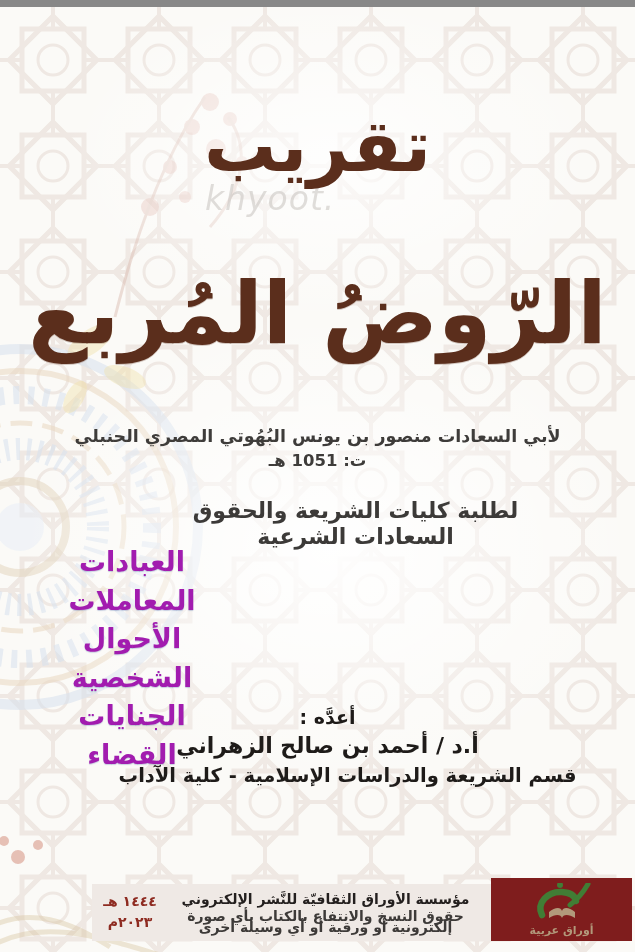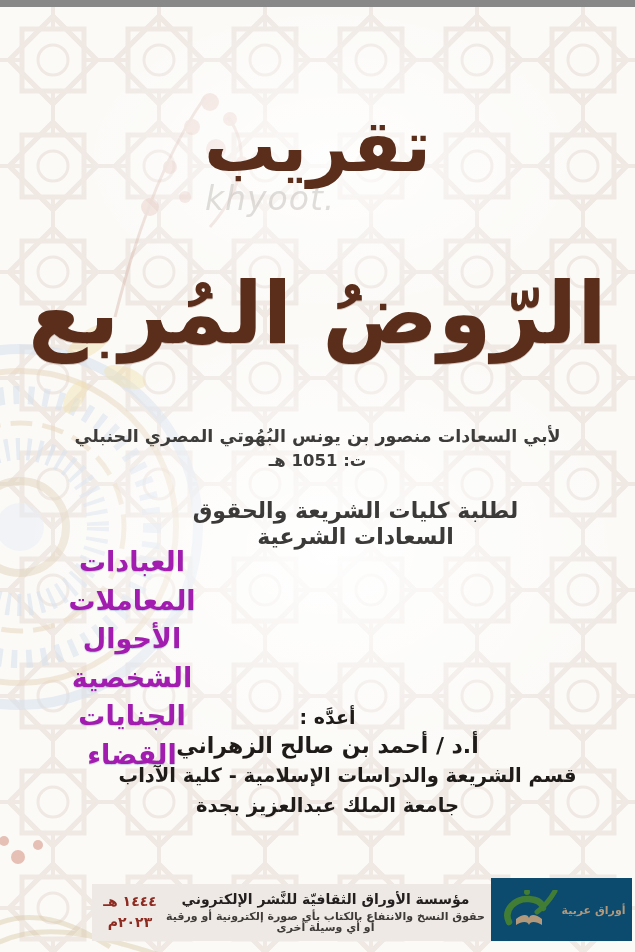--- a/index.html
+++ b/index.html
@@ -51,24 +51,24 @@
   .prepared .uv{font-size:19.5px;font-weight:bold;line-height:30px;}
   .footer-bar{
     left:92px;top:877px;width:399px;height:57px;background:#efe9e5;
   }
   .dates{
     position:absolute;left:8px;top:7px;width:60px;text-align:center;
     color:#8e2b21;font-weight:bold;font-size:14px;line-height:21px;
   }
   .pubwrap{position:absolute;left:72px;right:4px;top:5px;text-align:center;}
   .pub-title{font-size:14px;font-weight:bold;color:#231f1e;line-height:20px;}
-  .rights{font-size:11px;font-weight:600;color:#3d3a38;line-height:11px;margin-top:2px;}
+  .rights{font-size:14px;font-weight:600;color:#3d3a38;line-height:11px;margin-top:2px;}
   .logo-box{
-    left:491px;top:871px;width:141px;height:63px;background:#0c4a6e;
-    display:flex;flex-direction:row;align-items:center;justify-content:center;
+    left:491px;top:871px;width:141px;height:63px;background:#7f1d1d;
+    display:flex;flex-direction:column;align-items:center;justify-content:center;
   }
   .logo-text{font-size:11px;font-weight:bold;color:#b2997b;margin-top:1px;}
 </style>
 </head>
 <body>
 
 <div class="stage">
 
   <svg class="abs bg-layer" width="635" height="952" xmlns="http://www.w3.org/2000/svg">
     <defs>
@@ -153,21 +153,20 @@
     <div class="topic">المعاملات</div>
     <div class="topic">الأحوال الشخصية</div>
     <div class="topic">الجنايات</div>
     <div class="topic">القضاء</div>
   </div>
 
   <div class="abs prepared" dir="rtl">
     <div class="lbl">أعدَّه :</div>
     <div class="nm">أ.د / أحمد بن صالح الزهراني</div>
     <div class="dp">قسم الشريعة والدراسات الإسلامية - كلية الآداب</div>
-    <div class="uv">جامعة الملك عبدالعزيز بجدة</div>
   </div>
 
   <div class="abs footer-bar">
     <div class="dates" dir="rtl">
       <div>١٤٤٤ هـ</div>
       <div>٢٠٢٣م</div>
     </div>
     <div class="pubwrap" dir="rtl">
       <div class="pub-title">مؤسسة الأوراق الثقافيّة للنَّشر الإلكتروني</div>
       <div class="rights">

